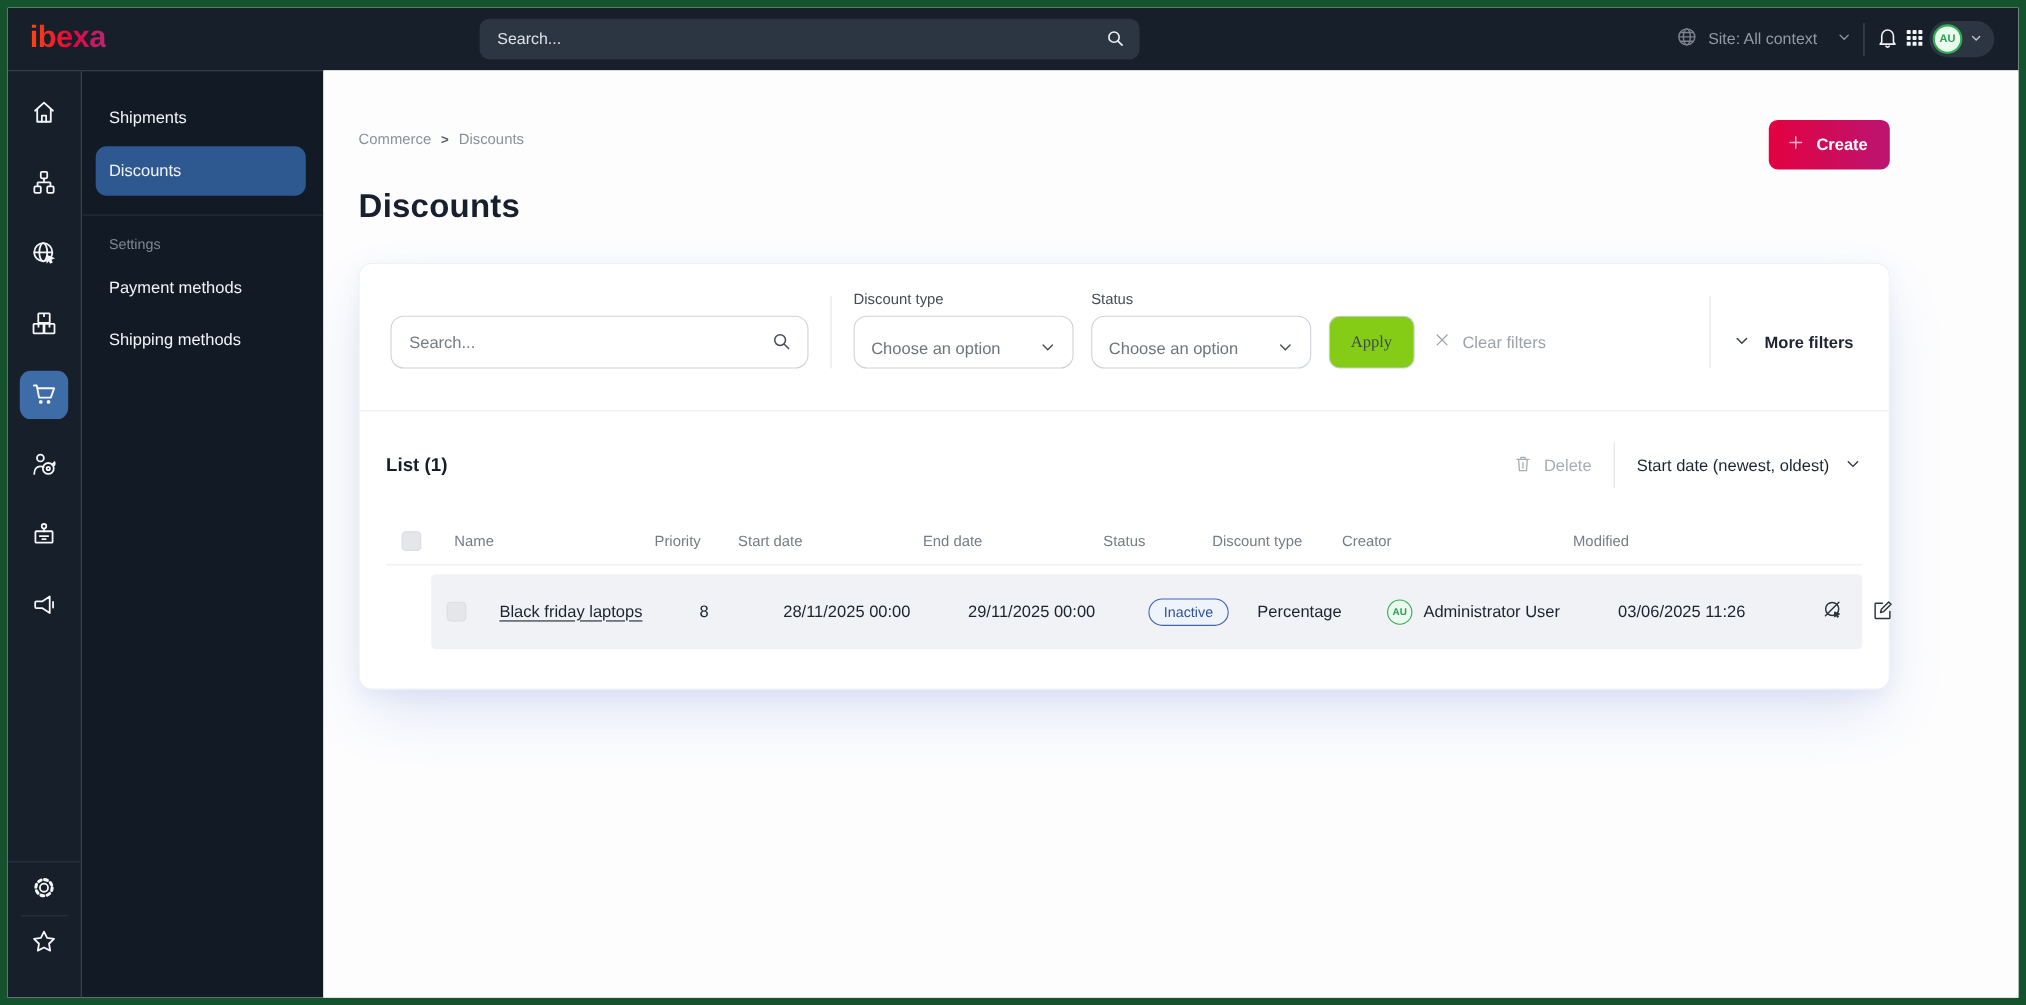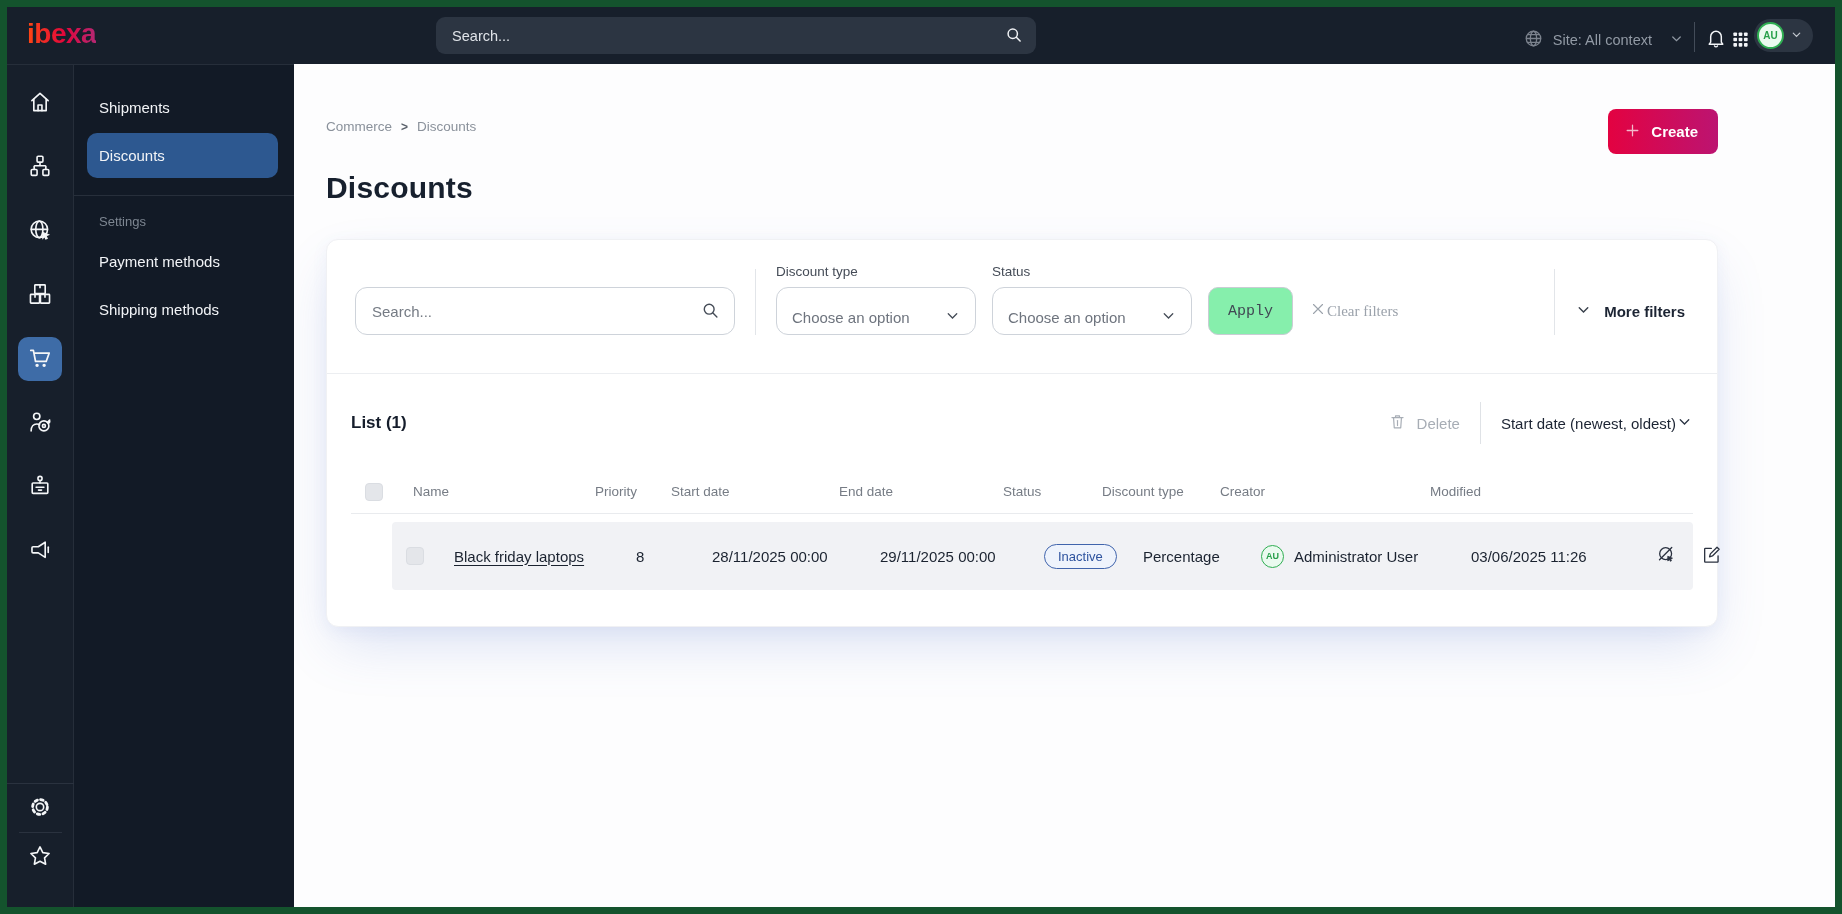--- a/index.html
+++ b/index.html
@@ -7,21 +7,21 @@
   body { font-family: "Liberation Sans", sans-serif; background:#e9e9ec; }
   .screen { width:1842px; height:914px; border:7px solid #14532d; display:flex; flex-direction:column; overflow:hidden; background:#fff; }
 
   
   .topbar { height:57px; background:#171f2b; display:flex; align-items:center; padding:0 22px 0 20px; flex:0 0 57px; }
   .logo { font-size:28px; font-weight:800; letter-spacing:-0.5px; background:linear-gradient(90deg,#ff4713 0%,#e1063c 55%,#b42873 100%); -webkit-background-clip:text; background-clip:text; color:transparent; line-height:1; padding-bottom:4px; cursor:default; }
   .topbar-search { position:relative; width:600px; margin-left:340px; }
   .topbar-search input { width:100%; height:37px; background:#2c3542; border:none; border-radius:9px; color:#e8ebef; font-size:14.5px; padding:0 44px 0 16px; outline:none; font-family:"Liberation Sans",sans-serif; }
   .topbar-search input::placeholder { color:#dfe3e8; }
   .topbar-search .mag { position:absolute; right:12px; top:8px; color:#f0f2f5; }
-  .topbar-right { margin-left:auto; display:flex; align-items:flex-end; gap:4px; }
+  .topbar-right { margin-left:auto; display:flex; align-items:center; gap:4px; }
   .site-context { display:flex; align-items:center; gap:9px; color:#929aa5; font-size:14.5px; cursor:pointer; }
   .site-context .chev { margin-left:8px; color:#8f97a2; }
   .tb-vdiv { width:1px; height:30px; background:#434c59; margin:0 6px; }
   .tb-icon-btn { background:none; border:none; color:#f2f4f7; cursor:pointer; display:flex; align-items:center; }
   .avatar-pill { display:flex; align-items:center; gap:6px; background:#2c3542; border:none; border-radius:999px; padding:3px 10px 3px 3px; cursor:pointer; }
   .avatar { width:27px; height:27px; border-radius:50%; background:#eafaef; border:2px solid #2fae52; color:#27a04a; font-size:10px; font-weight:700; display:flex; align-items:center; justify-content:center; }
   .avatar-pill .chev { color:#c3c8cf; }
 
   
   .body { flex:1; display:flex; min-height:0; }
@@ -60,36 +60,36 @@
   .filters { display:flex; align-items:flex-end; gap:16px; padding:24px 28px 38px; }
   .filter-search { position:relative; width:380px; }
   .filter-search input { width:100%; height:48px; border:1px solid #ced3da; border-radius:12px; font-size:15px; color:#333a45; padding:0 46px 0 16px; outline:none; font-family:"Liberation Sans",sans-serif; background:#fff; }
   .filter-search input::placeholder { color:#757b84; }
   .filter-search .mag { position:absolute; right:14px; top:13px; color:#454c57; }
   .f-vdiv { width:1px; height:66px; background:#e2e5e9; margin:0 4px; align-self:flex-end; }
   .filter-group { display:flex; flex-direction:column; gap:8px; }
   .filter-group .f-label { font-size:13.5px; color:#454c57; }
   .select-box { width:200px; height:48px; border:1px solid #ced3da; border-radius:12px; background:#fff; display:flex; align-items:center; justify-content:space-between; padding:12px 14px 0 15px; font-size:15px; color:#6e747e; cursor:pointer; font-family:"Liberation Sans",sans-serif; }
   .select-box .chev { color:#454c57; }
-  .apply-btn { height:48px; padding:0 19px; border:1px solid #c9cdd4; border-radius:10px; background:#86efac; color:#404853; font-size:15px; cursor:pointer; font-family:Liberation Mono, monospace; }
-  .clear-btn { height:48px; display:flex; align-items:center; border:none; background:none; color:#9ba2ab; font-size:15px; cursor:pointer; font-family:Liberation Serif, serif; }
+  .apply-btn { height:48px; padding:0 19px; border:1px solid #c9cdd4; border-radius:10px; background:#84cc16; color:#404853; font-size:15px; cursor:pointer; font-family:Liberation Serif, serif; }
+  .clear-btn { height:48px; display:flex; align-items:center; gap:10px; border:none; background:none; color:#9ba2ab; font-size:15px; cursor:pointer; font-family:Liberation Sans, sans-serif; }
   .filters .spacer { flex:1; }
   .more-btn { height:48px; display:flex; align-items:center; gap:12px; border:none; background:none; color:#1c2433; font-size:15px; font-weight:700; cursor:pointer; padding-right:4px; font-family:"Liberation Sans",sans-serif; }
   .more-btn .chev { color:#39404c; }
 
   .card-sep { height:1px; background:#eceef1; }
 
   
   .list-section { padding:28px 24px 36px; }
   .list-head { display:flex; align-items:center; }
   .list-title { font-size:17px; font-weight:800; color:#151d2b; }
   .list-controls { margin-left:auto; display:flex; align-items:center; gap:20px; }
   .delete-btn { display:flex; align-items:center; gap:10px; border:none; background:none; color:#a7adb5; font-size:15px; cursor:pointer; font-family:"Liberation Sans",sans-serif; }
   .l-vdiv { width:1px; height:42px; background:#dfe2e6; }
-  .sort-btn { display:flex; align-items:center; border:none; background:none; color:#1c2433; font-size:15px; cursor:pointer; font-family:"Liberation Sans",sans-serif; }
+  .sort-btn { display:flex; align-items:center; gap:13px; border:none; background:none; color:#1c2433; font-size:15px; cursor:pointer; font-family:"Liberation Sans",sans-serif; }
   .sort-btn .chev { color:#2a3342; }
 
   .grid-row { display:grid; grid-template-columns:62px 182px 76px 168px 164px 99px 118px 210px 185px 1fr; align-items:center; }
   .thead { height:44px; color:#767c85; font-size:13.5px; border-bottom:1px solid #e9ebee; margin-top:26px; }
   .cb { width:18px; height:18px; border-radius:4px; background:#e4e6ea; border:1px solid #dadde2; margin-left:14px; cursor:pointer; }
   .trow { height:68px; background:#f1f2f5; border-radius:4px; color:#1b2330; font-size:15px; margin-top:8px;margin-left:41px; }
   .name-link { color:#1b2330; text-decoration:underline; text-underline-offset:3px; cursor:pointer; }
   .badge { display:inline-block; padding:4px 13px; border:1px solid #4064ac; border-radius:999px; background:#eef3fc; color:#2d529e; font-size:13px; }
   .creator-cell { display:flex; align-items:center; gap:10px; }
   .avatar-sm { width:23px; height:23px; border-radius:50%; background:#eafaef; border:1.5px solid #2fae52; color:#27a04a; font-size:9px; font-weight:700; display:flex; align-items:center; justify-content:center; flex-shrink:0; }

